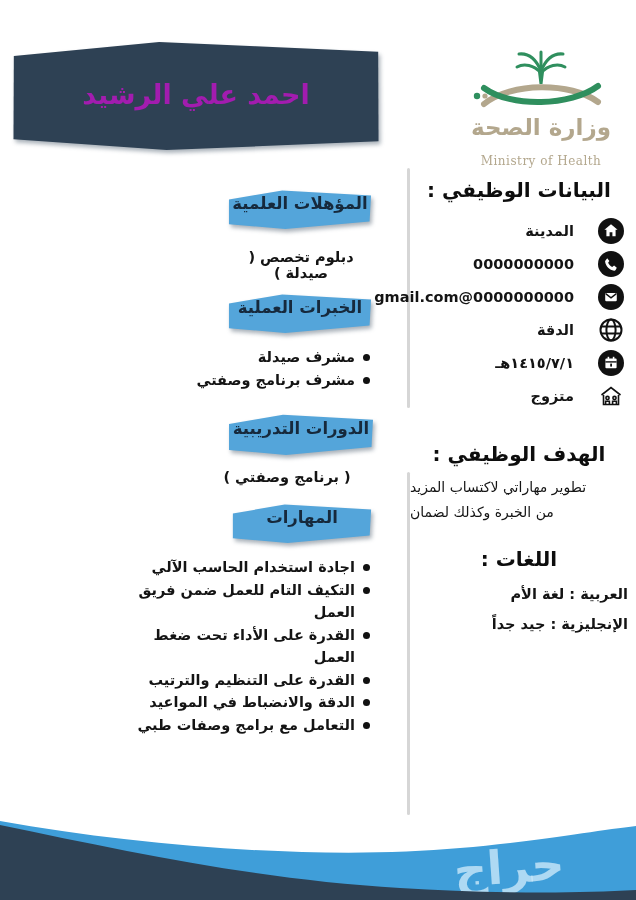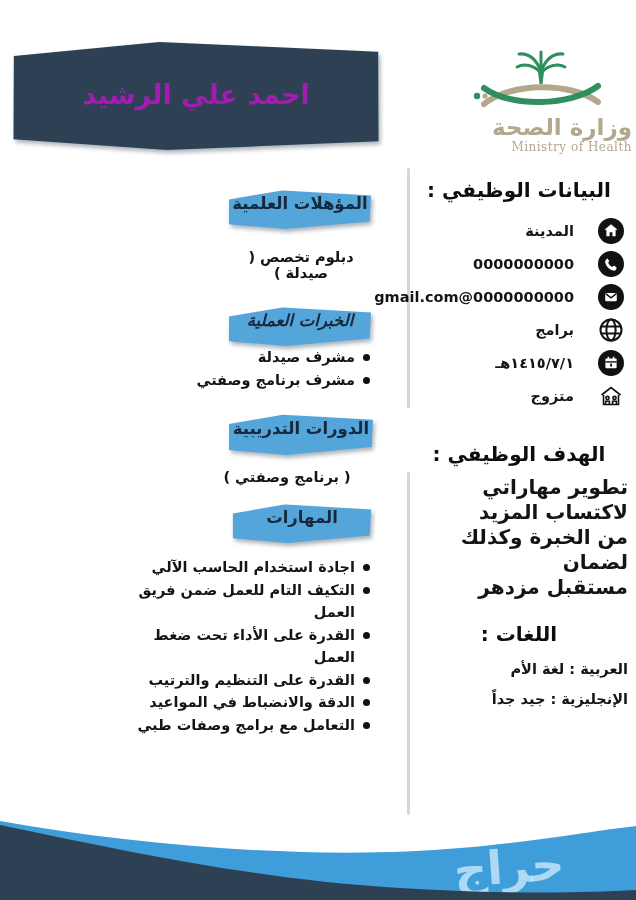--- a/index.html
+++ b/index.html
@@ -15,55 +15,55 @@
   .header-ribbon .ribbon-shape {
     width:100%; height:100%; background:#2e4154;
     clip-path:polygon(0.5% 13%, 40% 0%, 99.5% 9%, 99.6% 92%, 42% 100%, 0.4% 90%);
   }
   .header-ribbon .ribbon-label {
     position:absolute; inset:0; display:flex; align-items:center; justify-content:center;
     color:#a21caf; font-size:27px; font-weight:bold; padding-bottom:4px;
   }
 
   
-  .logo { position:absolute; left:450px; top:46px; width:182px; text-align:right; }
+  .logo { position:absolute; left:450px; top:46px; width:182px; text-align:center; }
   .logo svg { display:block; margin:0 auto; }
   .logo-ar { color:#b3a78d; font-size:23px; font-weight:bold; margin-top:2px; }
-  .logo-en { color:#b3a78d; font-size:12px; font-family:"DejaVu Serif", serif; margin-top:0; letter-spacing:0.5px; }
+  .logo-en { color:#b3a78d; font-size:12px; font-family:"DejaVu Serif", serif; margin-top:14px; letter-spacing:0.5px; }
 
   
   .divider { position:absolute; left:407px; width:3px; background:#d6d6d6; border-radius:2px; }
   .divider.d1 { top:168px; height:240px; }
   .divider.d2 { top:472px; height:343px; }
 
   
   .right-col { position:absolute; left:410px; top:178px; width:218px; direction:rtl; color:#141414; }
   .rc-heading { font-size:20px; font-weight:bold; text-align:center; color:#0d0d0d; }
   .p-rows { margin-top:16px; padding-left:4px; padding-right:4px; }
   .p-row { display:flex; align-items:center; gap:24px; height:26px; margin-bottom:7px; direction:rtl; }
   .p-icon { flex:0 0 26px; width:26px; height:26px; }
   .p-text { font-size:14.5px; font-weight:bold; white-space:nowrap; }
   .objective-heading { margin-top:33px; }
-  .objective-lines { margin-top:9px; font-size:20px; font-weight:bold; text-align:right; line-height:25px; }
+  .objective-lines { margin-top:9px; font-size:14px; font-weight:normal; text-align:left; line-height:25px; }
   .lang-heading { margin-top:22px; }
   .lang-items { margin-top:8px; }
   .lang-item { font-size:14.5px; font-weight:bold; text-align:right; padding-left:20px; line-height:30px; direction:rtl; }
 
   
   .section-ribbon { width:148px; height:40px; }
   .section-ribbon .ribbon-shape {
     width:100%; height:100%; background:#54a5da;
     clip-path:polygon(2% 26%, 38% 4%, 98% 16%, 97% 81%, 40% 100%, 2% 88%);
   }
   .section-ribbon .ribbon-label {
     position:absolute; inset:0; display:flex; align-items:center; justify-content:center;
     color:#16293c; font-size:16.5px; font-weight:bold; padding-bottom:11px;
   }
   .rb-education { left:226px; top:189px; }
-  .rb-experience { left:226px; top:306px;font-style:italic; }
+  .rb-experience { left:226px; top:293px; }
   .rb-courses  { left:226px; top:413px; width:150px; height:42px; }
   .rb-skills   { left:230px; top:503px; width:144px; }
 
   .centered-line { position:absolute; direction:rtl; text-align:center; font-size:14.5px; font-weight:bold; color:#141414; }
   .edu-line { left:226px; top:249px; width:150px; }
   .course-line { left:212px; top:469px; width:150px; }
 
   ul.rtl-list { position:absolute; list-style:none; direction:rtl; }
   ul.rtl-list li { position:relative; padding-right:17px; font-size:14.5px; font-weight:bold; color:#141414; line-height:22.5px; text-align:right; }
   ul.rtl-list li::before {
@@ -148,21 +148,21 @@
         <span class="p-text">0000000000@gmail.com</span>
       </div>
       <div class="p-row">
         <span class="p-icon">
           <svg width="26" height="26" viewBox="0 0 26 26" fill="none" stroke="#111" stroke-width="2">
               <circle cx="13" cy="13" r="10.5"></circle>
               <ellipse cx="13" cy="13" rx="4.6" ry="10.5"></ellipse>
               <path d="M3 9.5h20M3 16.5h20"></path>
             </svg>
         </span>
-        <span class="p-text">برامج</span>
+        <span class="p-text">الدقة</span>
       </div>
       <div class="p-row">
         <span class="p-icon">
           <svg width="26" height="26" viewBox="0 0 26 26">
               <circle cx="13" cy="13" r="13" fill="#111"></circle>
               <rect x="7.4" y="8.6" width="11.2" height="9.6" rx="1" fill="#fff"></rect>
               <rect x="7.4" y="11.2" width="11.2" height="1.4" fill="#111"></rect>
               <rect x="9.6" y="6.8" width="1.6" height="3" fill="#fff"></rect>
               <rect x="14.8" y="6.8" width="1.6" height="3" fill="#fff"></rect>
               <rect x="12.2" y="13.6" width="1.8" height="3" fill="#111"></rect>
@@ -181,21 +181,20 @@
             </svg>
         </span>
         <span class="p-text">متزوج</span>
       </div>
     </div>
 
     <div class="rc-heading objective-heading">الهدف الوظيفي :</div>
     <div class="objective-lines">
       <div>تطوير مهاراتي لاكتساب المزيد</div>
       <div>من الخبرة وكذلك لضمان</div>
-      <div>مستقبل مزدهر</div>
     </div>
 
     <div class="rc-heading lang-heading">اللغات :</div>
     <div class="lang-items">
       <div class="lang-item">العربية : لغة الأم</div>
       <div class="lang-item">الإنجليزية : جيد جداً</div>
     </div>
   </div>
 
   <div class="ribbon-wrap section-ribbon rb-education">

